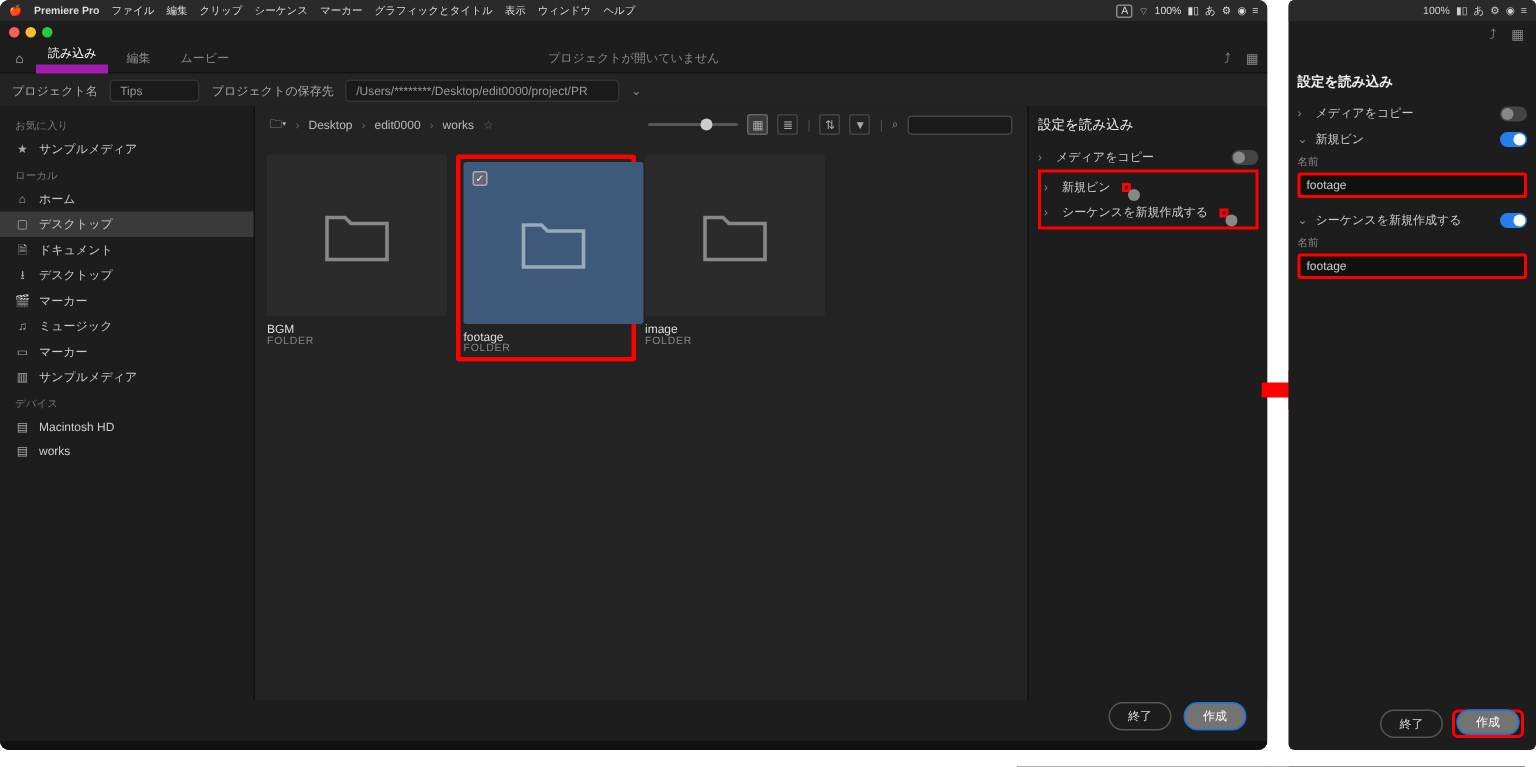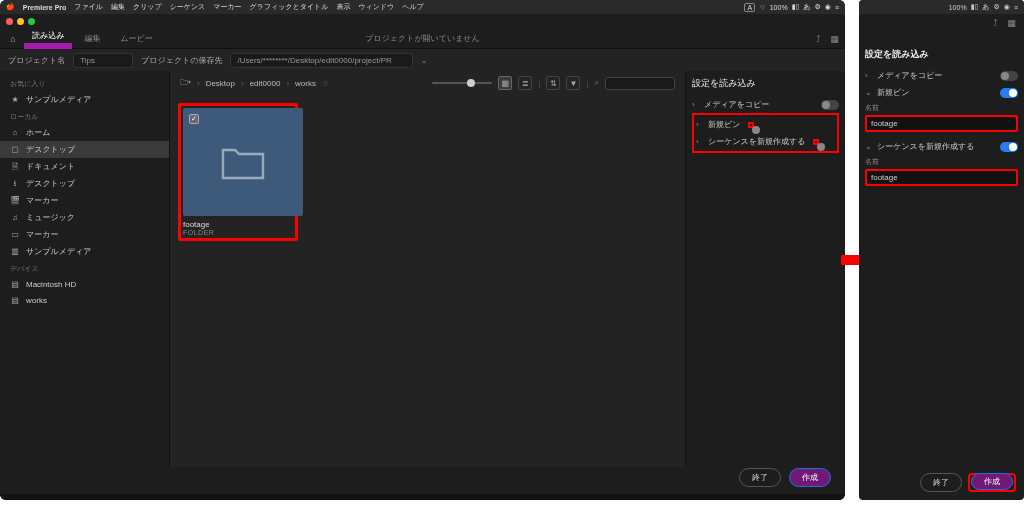--- a/index.html
+++ b/index.html
@@ -73,21 +73,21 @@
   .toggle .k{ width:8px;height:8px;border-radius:50%;background:#888;position:absolute;left:1px;top:1px;}
   .toggle.on{ background:#2680eb;}
   .toggle.on .k{ left:9px; background:#fff;}
   .hl-row { border:2px solid #ff0000; padding:1px 2px; margin-bottom:2px;}
   .hl-row-right { border:2px solid #ff0000; padding:1px; margin-left:4px;}
   .footer { position:absolute; bottom:6px; left:0; right:0; height:34px; display:flex; align-items:center; justify-content:center; gap:10px; padding:0 12px;}
   .footer .hint { background:#1473e6; color:#fff; font-size:8px; padding:4px 10px; border-radius:10px; display:flex; align-items:center; gap:4px;}
   .footer .hint .i{ width:10px;height:10px;border-radius:50%;border:1px solid #fff;display:inline-flex;align-items:center;justify-content:center;font-size:7px;}
   .footer .btns{ position:absolute; right:14px; display:flex; gap:8px;}
   .btn { padding:3px 12px; border-radius:10px; font-size:8px; border:1px solid #555; color:#ddd; background:transparent;}
-  .btn.primary { background:#701a75; border-color:#1473e6; color:#fff;}
+  .btn.primary { background:#737373; border-color:#1473e6; color:#fff;}
   .statusbar { position:absolute; bottom:0; left:0; right:0; height:6px; background:#111;}
   
   .rp-menu { height:14px; background:#2a2a2a; display:flex; align-items:center; justify-content:flex-end; padding:0 6px; gap:4px; font-size:7px; color:#ccc;}
   .rp-body { padding:6px 6px;}
   .rp-body .srow .toggle{ }
   .field-label { font-size:7px; color:#888; padding:2px 0;}
   .field { border:1px solid #333; padding:2px 4px; font-size:8px; color:#ccc; background:#111; border-radius:2px;}
   .field.hl{ border:2px solid #ff0000;}
   .tb-icons { position:absolute; top:18px; right:8px; display:flex; gap:10px; color:#888;}
   .rp-footer{position:absolute;bottom:8px;right:8px;display:flex;gap:6px;}
@@ -222,30 +222,48 @@
               <span style="color:#555;">|</span>
               <span class="tb-btn">⇅</span>
               <span class="tb-btn">▼</span>
               <span style="color:#555;">|</span>
               <span style="color:#888;">⌕</span>
               <span class="search">&nbsp;</span>
             </div>
           </div>
           <div class="grid">
 
+            <div class="tile">
+              <div class="thumb">
+                  <svg class="folder-ic" viewBox="0 0 24 20">
+                    <path fill="none" stroke="#888" stroke-width="1.2" d="M2 4h6l2 2h12v12H2z"></path>
+                  </svg>
+                </div>
+              <div class="label">BGM</div>
+              <div class="sub">FOLDER</div>
+            </div>
             <div class="tile selected hl">
               <div class="thumb">
                 <span class="check">✓</span>
                 <svg class="folder-ic" viewBox="0 0 24 20">
                     <path fill="none" stroke="#9ab" stroke-width="1.2" d="M2 4h6l2 2h12v12H2z"></path>
                   </svg>
               </div>
               <div class="label">footage</div>
               <div class="sub">FOLDER</div>
             </div>
+            <div class="tile">
+              <div class="thumb">
+                  <svg class="folder-ic" viewBox="0 0 24 20">
+                    <path fill="none" stroke="#888" stroke-width="1.2" d="M2 4h6l2 2h12v12H2z"></path>
+                  </svg>
+                </div>
+              <div class="label">image</div>
+              <div class="sub">FOLDER</div>
+            </div>
 
             <div style="flex-basis:100%;height:0;"></div>
           </div>
         </div>
 
         <div class="settings">
           <h4>設定を読み込み</h4>
           <div class="srow">
             <span class="chev">›</span>
             <span>メディアをコピー</span>

